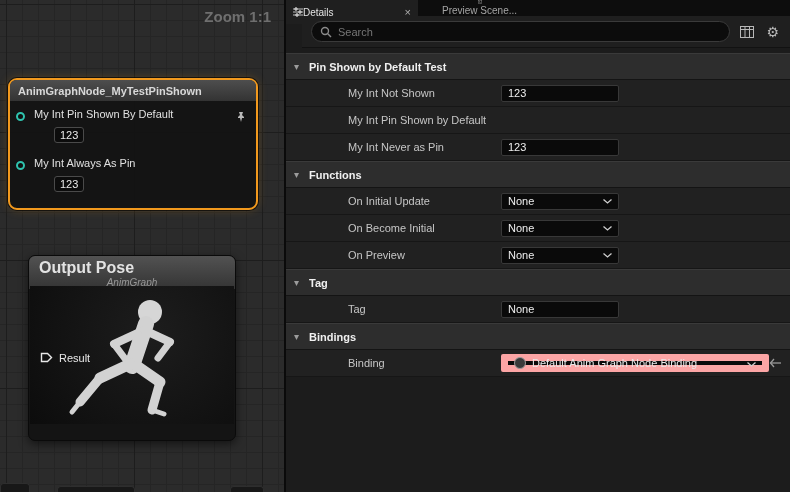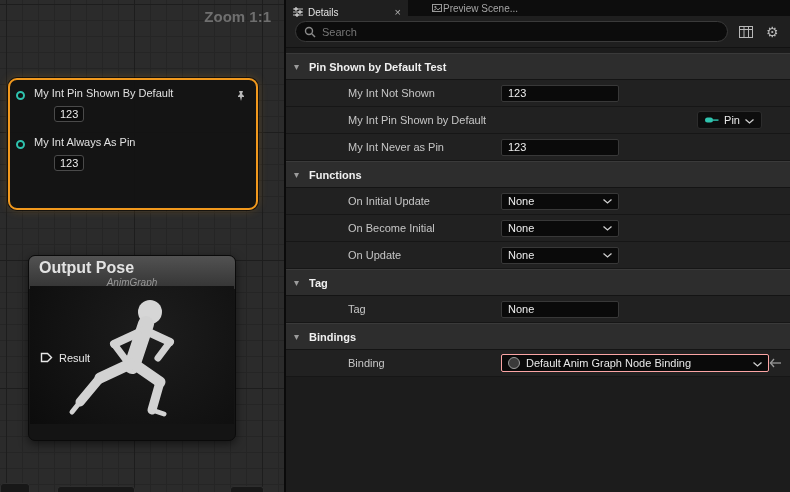--- a/index.html
+++ b/index.html
@@ -63,56 +63,59 @@
     background:#2e7fdd; border-radius:0 0 6px 6px;
     text-align:center; font-size:10px; font-weight:bold; color:#f2f7ff; letter-spacing:.5px;
   }
   .partial { position:absolute; background:#181818; border:1px solid #2e2e2e; border-bottom:none; border-radius:4px 4px 0 0; }
 
   .splitter { position:absolute; left:284px; top:0; width:2px; height:100%; background:#0a0a0a; }
 
   
   .details { position:absolute; left:286px; top:0; width:504px; height:492px; background:#1c1c1c; }
   .tabbar { height:16px; display:flex; background:#0d0d0d; }
-  .tab-active { width:122px; background:#1f1f1f; display:flex; align-items:center; gap:5px; padding:12px 7px; font-size:10px; color:#e3e3e3; }
+  .tab-active { width:132px; background:#1f1f1f; display:flex; align-items:center; padding:12px 7px; font-size:10px; color:#e3e3e3; }
   .tab-close { margin-left:auto; color:#b0b0b0; font-size:11px; line-height:10px; cursor:default; }
-  .tab-inactive { margin-left:14px; display:flex; align-items:center; gap:1px; padding:0 10px; font-size:10px; color:#a5a5a5; }
-
-  .toolbar { height:32px; background:#1f1f1f; display:flex; align-items:center; padding:8px 9px; gap:9px; border-bottom:1px solid #121212; }
+  .tab-inactive { margin-left:14px; display:flex; align-items:center; gap:1px; padding:0 10px; font-size:10px; color:#a5a5a5;flex-direction:column; }
+
+  .toolbar { height:32px; background:#1f1f1f; display:flex; align-items:center; padding:8px 9px; gap:9px; border-bottom:1px solid #121212;margin-left:16px; }
   .searchbox { width:450px; height:21px; border-radius:11px; background:#0c0c0c; border:1px solid #3a3a3a; display:flex; align-items:center; padding-left:8px; }
   .searchbox input { flex:1; height:100%; background:transparent; border:none; outline:none; color:#e6e6e6; font-size:11px; padding:0 8px 0 6px; font-family:"Liberation Sans", sans-serif; }
   .searchbox input::placeholder { color:#767676; }
   .tool-icon { width:18px; height:18px; display:flex; align-items:center; justify-content:center; color:#b8b8b8; font-size:14px; }
 
   .sections { margin-top:5px; }
   .sec-header { height:27px; background:#2d2d2d; border-top:1px solid #3a3a3a; border-bottom:1px solid #141414; display:flex; align-items:center; padding-left:8px; }
   .sec-header .chev { width:15px; color:#9c9c9c; font-size:10px; }
   .sec-header .tt { font-size:11px; font-weight:bold; color:#f0f0f0; }
 
   .prop-row { height:27px; position:relative; background:#212121; border-bottom:1px solid #161616; }
   .prop-label { position:absolute; left:24px; top:50%; transform:translateY(-50%); font-size:11px; color:#c6c6c6; white-space:nowrap;padding-left:38px; }
   .prop-value { position:absolute; left:215px; right:0; top:0; height:100%; display:flex; align-items:center; }
 
   .text-input { width:118px; height:17px; background:#0a0a0a; border:1px solid #383838; border-radius:2px; color:#eee; font-size:11px; padding:0 6px; font-family:"Liberation Sans", sans-serif; }
   .dropdown { width:118px; height:17px; background:#0a0a0a; border:1px solid #383838; border-radius:2px; display:flex; align-items:center; padding:0 6px; color:#eee; font-size:11px; }
   .dropdown .dchev { margin-left:auto; display:flex; }
   .pin-btn { margin-left:auto; margin-right:28px; height:18px; background:#0d0d0d; border:1px solid #2c2c2c; border-radius:3px; display:flex; align-items:center; gap:5px; padding:0 7px; color:#e8e8e8; font-size:11px; }
-  .binding-dd { width:295px; height:18px; background:#0a0a0a; border:1px solid #fca5a5; border-radius:2px; display:flex; align-items:center; gap:6px; padding:0 6px; color:#e8e8e8; font-size:11px; }
+  .binding-dd { width:295px; height:18px; background:#0a0a0a; border:7px solid #fca5a5; border-radius:2px; display:flex; align-items:center; gap:6px; padding:0 6px; color:#e8e8e8; font-size:11px; }
   .binding-circle { width:12px; height:12px; border-radius:50%; background:#3a3a3a; border:1.5px solid #9a9a9a; flex:0 0 auto; }
   .reset { margin-left:auto; margin-right:8px; display:flex; }
 </style>
 </head>
 <body>
 
 <div class="app">
 
   <div class="graph">
     <div class="zoom-label">Zoom 1:1</div>
 
     <div class="node-test">
+      <div class="hdr">
+        <span>AnimGraphNode_MyTestPinShown</span>
+      </div>
       <div class="body">
         <div class="pin-dot" style="left:6px; top:11px;"></div>
         <div class="pin-lab" style="left:24px; top:7px;">My Int Pin Shown By Default</div>
         <span class="tack">
           <svg width="10" height="12" viewBox="0 0 10 12">
               <path d="M3 1h4l-1 3 2 2v1H6l-1 4-1-4H2V6l2-2z" fill="#b9b9b9"></path>
             </svg>
         </span>
         <div class="val-box" style="left:44px; top:26px;">123</div>
 
@@ -213,34 +216,20 @@
         <span class="tt">Pin Shown by Default Test</span>
       </div>
       <div class="prop-row">
         <span class="prop-label">My Int Not Shown</span>
         <div class="prop-value">
           <input class="text-input" value="123" style="">
         </div>
       </div>
       <div class="prop-row">
         <span class="prop-label">My Int Pin Shown by Default</span>
-        <div class="prop-value">
-          <div class="pin-btn">
-            <svg width="14" height="8" viewBox="0 0 14 8">
-              <rect x="0" y="1.5" width="8" height="5" rx="2.5" fill="#2fc3ae"></rect>
-                <rect x="8" y="3.4" width="5.5" height="1.4" fill="#2fc3ae"></rect>
-            </svg>
-            <span>Pin</span>
-            <span class="dchev">
-              <svg width="9" height="5" viewBox="0 0 9 5">
-                  <polyline points="0.5,0.5 4.5,4 8.5,0.5" fill="none" stroke="#cfcfcf" stroke-width="1.3"></polyline>
-                </svg>
-            </span>
-          </div>
-        </div>
       </div>
       <div class="prop-row">
         <span class="prop-label">My Int Never as Pin</span>
         <div class="prop-value">
           <input class="text-input" value="123" style="">
         </div>
       </div>
 
       <div class="sec-header">
         <span class="chev">▾</span>
@@ -266,21 +255,21 @@
             <span>None</span>
             <span class="dchev">
                 <svg width="9" height="5" viewBox="0 0 9 5">
                   <polyline points="0.5,0.5 4.5,4 8.5,0.5" fill="none" stroke="#cfcfcf" stroke-width="1.3"></polyline>
                 </svg>
               </span>
           </div>
         </div>
       </div>
       <div class="prop-row">
-        <span class="prop-label">On Update</span>
+        <span class="prop-label">On Preview</span>
         <div class="prop-value">
           <div class="dropdown">
             <span>None</span>
             <span class="dchev">
                 <svg width="9" height="5" viewBox="0 0 9 5">
                   <polyline points="0.5,0.5 4.5,4 8.5,0.5" fill="none" stroke="#cfcfcf" stroke-width="1.3"></polyline>
                 </svg>
               </span>
           </div>
         </div>

